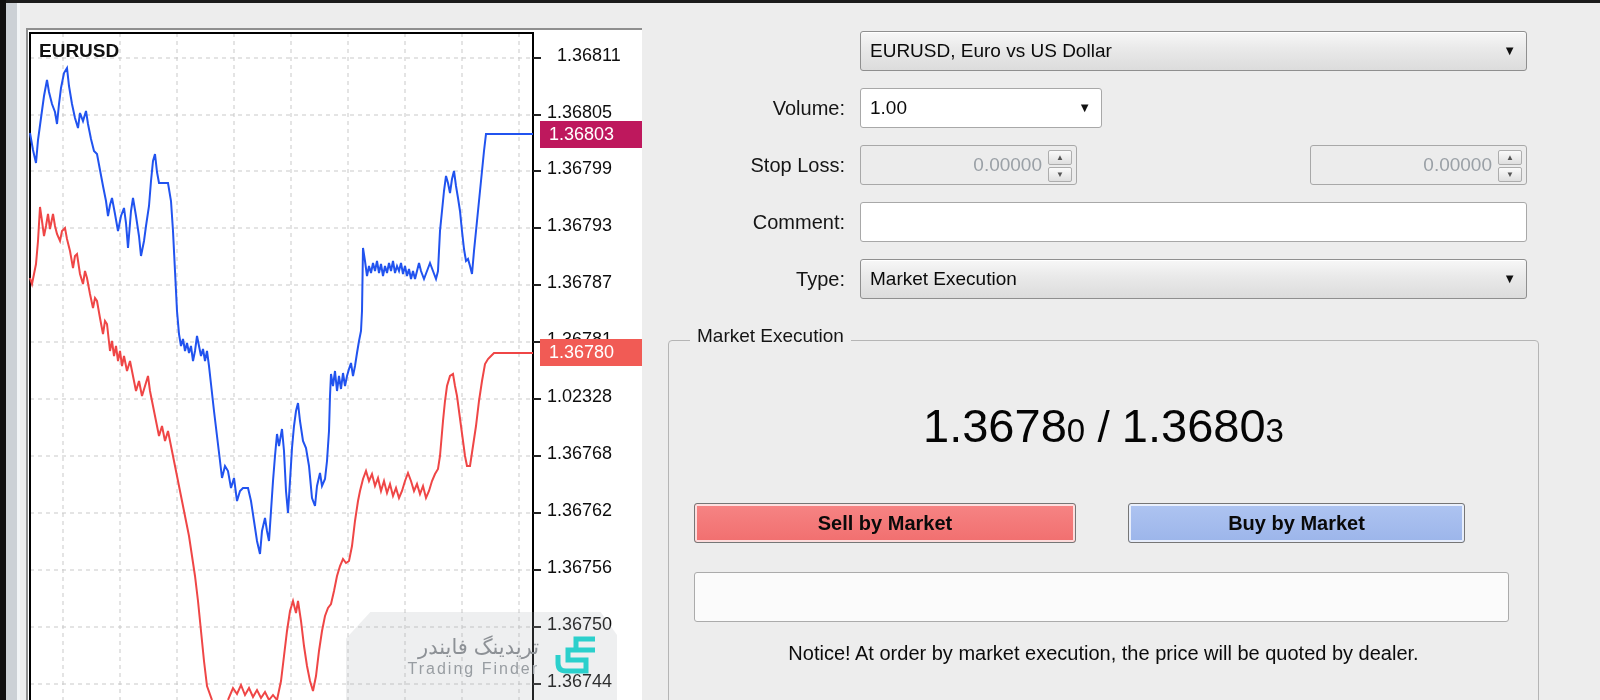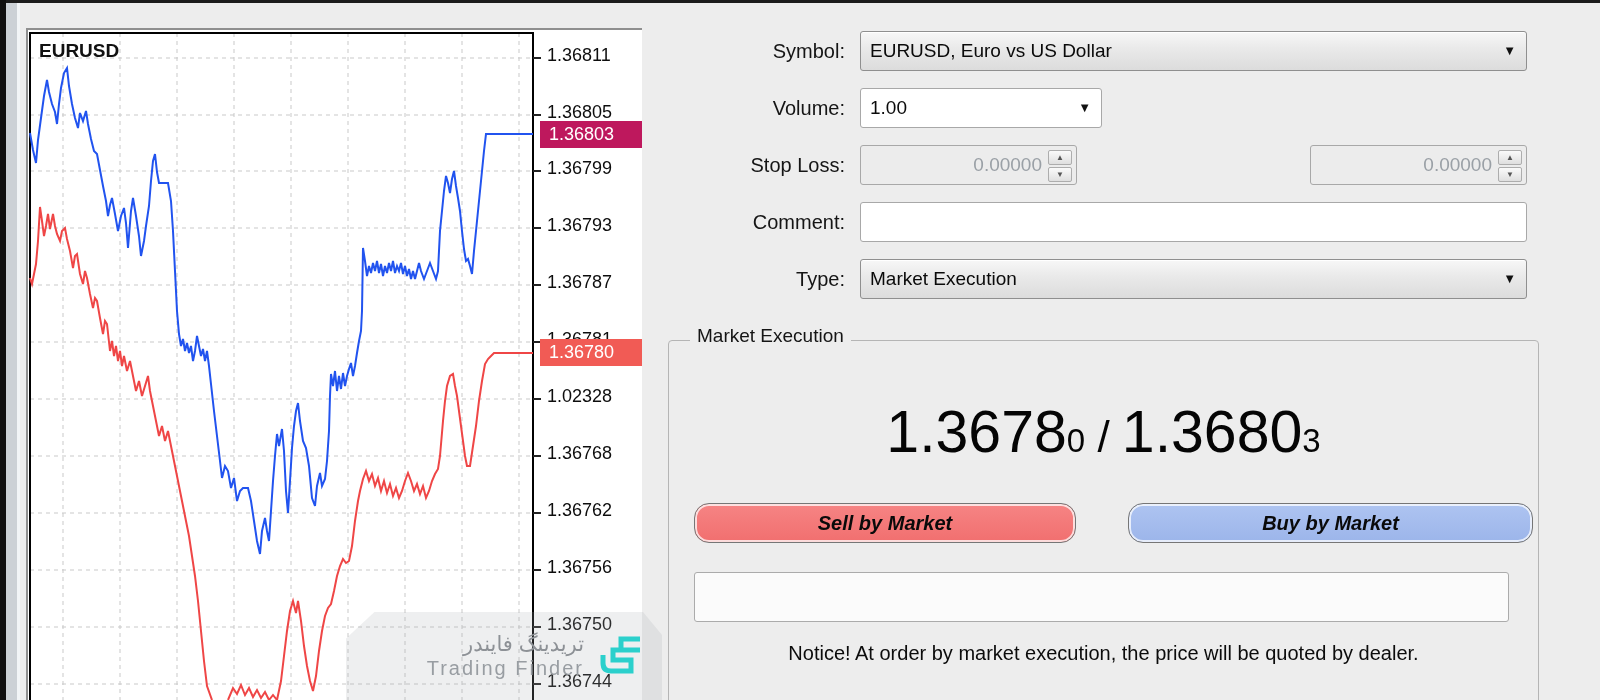--- a/index.html
+++ b/index.html
@@ -16,27 +16,27 @@
     border-top:2px solid #8f8f8f;border-left:2px solid #8f8f8f;}
   .plot-svg{position:absolute;left:0;top:0;}
   .chart-symbol{position:absolute;left:11px;top:10px;font-size:19px;font-weight:700;color:#111;z-index:3;}
   .axis-label{position:absolute;left:519px;font-size:18px;color:#0d0d0d;z-index:1;white-space:nowrap;}
   .price-tag{position:absolute;left:512px;width:102px;height:27px;z-index:2;color:#fff;font-size:18px;
     line-height:27px;padding-left:9px;}
   .tag-ask{background:#be185d;}
   .tag-bid{background:#f15b55;}
 
   
-  .watermark{position:absolute;left:346px;top:612px;width:316px;height:88px;z-index:5;
+  .watermark{position:absolute;left:346px;top:612px;width:271px;height:88px;z-index:5;
     background:rgba(170,176,182,0.20);
     clip-path:polygon(9% 0%,94% 0%,100% 26%,100% 100%,0% 100%,0% 30%);
     display:flex;align-items:center;justify-content:flex-end;gap:12px;padding:0 18px 0 12px;}
   .wm-text{text-align:right;}
   .wm-fa{font-size:21px;color:#8d9196;direction:rtl;}
-  .wm-en{font-size:20px;color:#989da2;letter-spacing:2px;margin-top:1px;}
+  .wm-en{font-size:16px;color:#989da2;letter-spacing:2px;margin-top:1px;}
 
   
   .f-label{position:absolute;font-size:20px;color:#151515;text-align:right;white-space:nowrap;}
   .combo{position:absolute;height:40px;border:1px solid #8f8f8f;border-radius:3px;
     background:linear-gradient(#f7f7f7,#e9e9e9 45%,#dcdcdc);box-shadow:inset 0 1px 0 #fff;
     font-size:19px;color:#0a0a0a;line-height:38px;padding:0 34px 0 9px;}
   .combo .arr{position:absolute;right:10px;top:0;line-height:38px;font-size:13px;color:#111;}
   .combo.white{background:#fff;box-shadow:none;border-color:#a8a8a8;}
   .textbox{position:absolute;height:40px;background:#fff;border:1px solid #a8a8a8;border-radius:3px;
     font-size:19px;color:#0a0a0a;line-height:38px;padding:0 8px;}
@@ -45,29 +45,29 @@
   .spin-btns{position:absolute;right:4px;top:4px;width:24px;height:30px;display:flex;flex-direction:column;gap:2px;}
   .spin-btns span{flex:1;background:linear-gradient(#fafafa,#dfdfdf);border:1px solid #adadad;border-radius:2px;
     font-size:8px;color:#555;text-align:center;line-height:13px;}
 
   
   .groupbox{position:absolute;left:668px;top:340px;width:871px;height:420px;
     border:1px solid #b5b5b5;border-radius:4px;}
   .group-title{position:absolute;left:690px;top:325px;font-size:19px;color:#151515;background:#ededed;
     padding:0 7px;z-index:2;}
   .big-quote{position:absolute;left:668px;top:398px;width:871px;text-align:center;color:#050505;}
-  .bq-big{font-size:59px;}
+  .bq-big{font-size:47px;}
   .bq-small{font-size:33px;}
   .bq-sep{font-size:44px;}
 
-  .trade-btn{position:absolute;top:503px;height:40px;border:1px solid #767676;border-radius:15px;
+  .trade-btn{position:absolute;top:503px;height:40px;border:1px solid #767676;border-radius:3px;
     box-shadow:inset 0 0 0 2px rgba(255,255,255,0.75);font-size:20px;font-weight:700;color:#0a0a0a;
-    text-align:center;line-height:38px;font-style:italic;}
+    text-align:center;line-height:38px;}
   .sell-btn{left:694px;width:382px;background:linear-gradient(#f68484,#f16f6f);}
-  .buy-btn{left:1128px;width:405px;background:linear-gradient(#aec4f1,#9cb5ea);}
+  .buy-btn{left:1128px;width:337px;background:linear-gradient(#aec4f1,#9cb5ea);}
   .progress{position:absolute;left:694px;top:572px;width:815px;height:50px;background:#fbfbfb;
     border:1px solid #ababab;border-radius:3px;}
   .notice{position:absolute;left:668px;top:642px;width:871px;text-align:center;font-size:20px;color:#0c0c0c;}
 </style>
 </head>
 <body>
 
 <div id="stage">
   <div class="top-edge"></div>
   <div class="left-edge"></div>
@@ -109,21 +109,21 @@
         <line x1="533" y1="456" x2="541" y2="456" stroke="#222" stroke-width="2"></line>
         <line x1="533" y1="513" x2="541" y2="513" stroke="#222" stroke-width="2"></line>
         <line x1="533" y1="570" x2="541" y2="570" stroke="#222" stroke-width="2"></line>
         <line x1="533" y1="627" x2="541" y2="627" stroke="#222" stroke-width="2"></line>
         <line x1="533" y1="684" x2="541" y2="684" stroke="#222" stroke-width="2"></line>
         <polyline points="30,133 33,150 36,163 38,140 41,118 44,96 47,80 49,92 52,104 55,112 57,124 59,104 61,88 64,73 67,68 69,86 72,104 75,118 78,128 80,113 83,121 86,111 88,124 91,139 94,151 97,154 100,170 103,186 106,201 108,216 110,205 112,198 115,214 118,231 121,216 124,208 126,223 128,248 131,211 133,198 136,216 139,236 141,256 144,241 146,226 149,206 151,181 153,161 155,154 157,172 159,183 168,183 171,201 173,231 175,271 177,311 179,334 181,346 183,339 185,351 187,343 189,353 191,346 193,361 195,351 197,336 199,346 201,356 203,349 205,361 207,351 209,366 211,384 214,411 217,436 220,461 222,478 225,466 228,471 231,488 234,478 237,501 240,491 243,488 248,488 251,501 254,521 257,541 260,554 262,531 265,518 267,531 269,541 271,511 273,481 275,456 277,434 279,446 282,429 284,451 286,491 288,513 290,481 292,448 294,426 296,411 298,403 300,421 303,441 306,448 309,466 312,498 315,506 317,486 320,473 322,486 325,479 327,461 329,431 330,396 331,374 333,386 335,371 337,391 339,376 341,389 343,373 345,386 347,376 349,369 351,363 353,376 355,366 357,353 359,341 361,331 362,311 363,248 365,261 367,276 369,266 371,273 373,263 375,271 377,261 379,273 381,264 383,276 385,266 387,273 389,263 391,271 393,261 395,273 397,266 399,271 401,263 403,274 405,266 407,276 409,269 411,279 413,271 415,279 417,271 419,263 421,271 424,279 427,271 430,263 433,271 436,279 438,271 440,231 442,211 444,191 446,176 448,183 450,193 452,179 454,171 456,186 458,198 460,211 462,231 464,249 466,261 468,259 470,266 472,274 474,251 476,231 478,211 480,191 482,171 484,151 486,134 533,134" fill="none" stroke="#2153ef" stroke-width="2"></polyline>
         <polyline points="30,278 32,284 34,274 36,264 38,241 40,207 42,221 44,236 46,226 48,214 50,229 53,214 55,226 57,234 60,241 62,231 65,228 67,239 70,251 73,268 75,256 77,254 80,274 83,284 85,271 87,278 90,294 93,308 95,298 97,301 100,318 103,334 105,321 107,324 110,351 112,341 114,356 116,346 118,361 120,351 122,366 124,356 127,371 130,361 133,376 136,391 139,381 142,396 145,386 148,376 150,391 153,406 156,421 159,436 162,426 165,441 168,431 171,446 174,461 177,476 180,491 183,506 186,521 189,536 192,556 195,576 198,601 201,631 204,661 207,686 212,700" fill="none" stroke="#ef4646" stroke-width="2"></polyline>
         <polyline points="228,700 233,688 237,694 241,685 245,695 249,688 253,697 257,690 261,698 265,692 269,700 273,695 277,700 281,681 284,656 287,631 290,611 293,601 296,613 298,601 301,621 304,646 307,666 310,681 313,691 316,676 319,651 322,631 325,616 328,608 331,604 334,591 337,576 340,566 343,559 346,563 349,561 352,546 355,521 358,501 360,491 363,479 366,471 369,481 372,474 375,486 378,478 381,491 384,481 387,493 390,484 393,496 396,488 399,498 402,491 405,481 408,473 411,481 414,491 417,484 420,494 423,486 426,498 429,491 432,481 435,474 438,469 440,456 443,421 445,401 447,386 450,376 453,374 455,386 457,396 459,411 461,426 463,441 465,456 467,466 470,466 473,446 476,426 479,401 482,381 485,364 488,359 491,356 494,353 533,353" fill="none" stroke="#ef4646" stroke-width="2"></polyline>
       </svg>
     <div id="axis-labels">
-        <div class="axis-label" style="top: 15px;">1.36811</div>
+        <div class="axis-label" style="top: 15px; margin-left: 10px;">1.36811</div>
         <div class="axis-label" style="top: 72px;">1.36805</div>
         <div class="axis-label" style="top: 128px;">1.36799</div>
         <div class="axis-label" style="top: 185px;">1.36793</div>
         <div class="axis-label" style="top: 242px;">1.36787</div>
         <div class="axis-label" style="top: 299px;">1.36781</div>
         <div class="axis-label" style="top: 356px;">1.02328</div>
         <div class="axis-label" style="top: 413px;">1.36768</div>
         <div class="axis-label" style="top: 470px;">1.36762</div>
         <div class="axis-label" style="top: 527px;">1.36756</div>
         <div class="axis-label" style="top: 584px;">1.36750</div>
@@ -139,21 +139,20 @@
       <div class="wm-en">Trading Finder</div>
     </div>
     <svg width="48" height="48" viewBox="0 0 48 48">
       <g fill="none" stroke="#2bd0cc" stroke-width="5">
         <path d="M44 7 H25 V16"></path>
         <path d="M44 18 H17 V28 H35 V39 H15 Q7 39 7 31 V23"></path>
       </g>
     </svg>
   </div>
 
-  <div class="f-label" style="left:645px;top:40px;width:200px;">Symbol:</div>
   <div class="combo" style="left:860px;top:31px;width:667px;">
     <span>EURUSD, Euro vs US Dollar</span>
     <span class="arr">▼</span>
   </div>
 
   <div class="f-label" style="left:645px;top:97px;width:200px;">Volume:</div>
   <div class="combo white" style="left:860px;top:88px;width:242px;">
     <span>1.00</span>
     <span class="arr">▼</span>
   </div>

